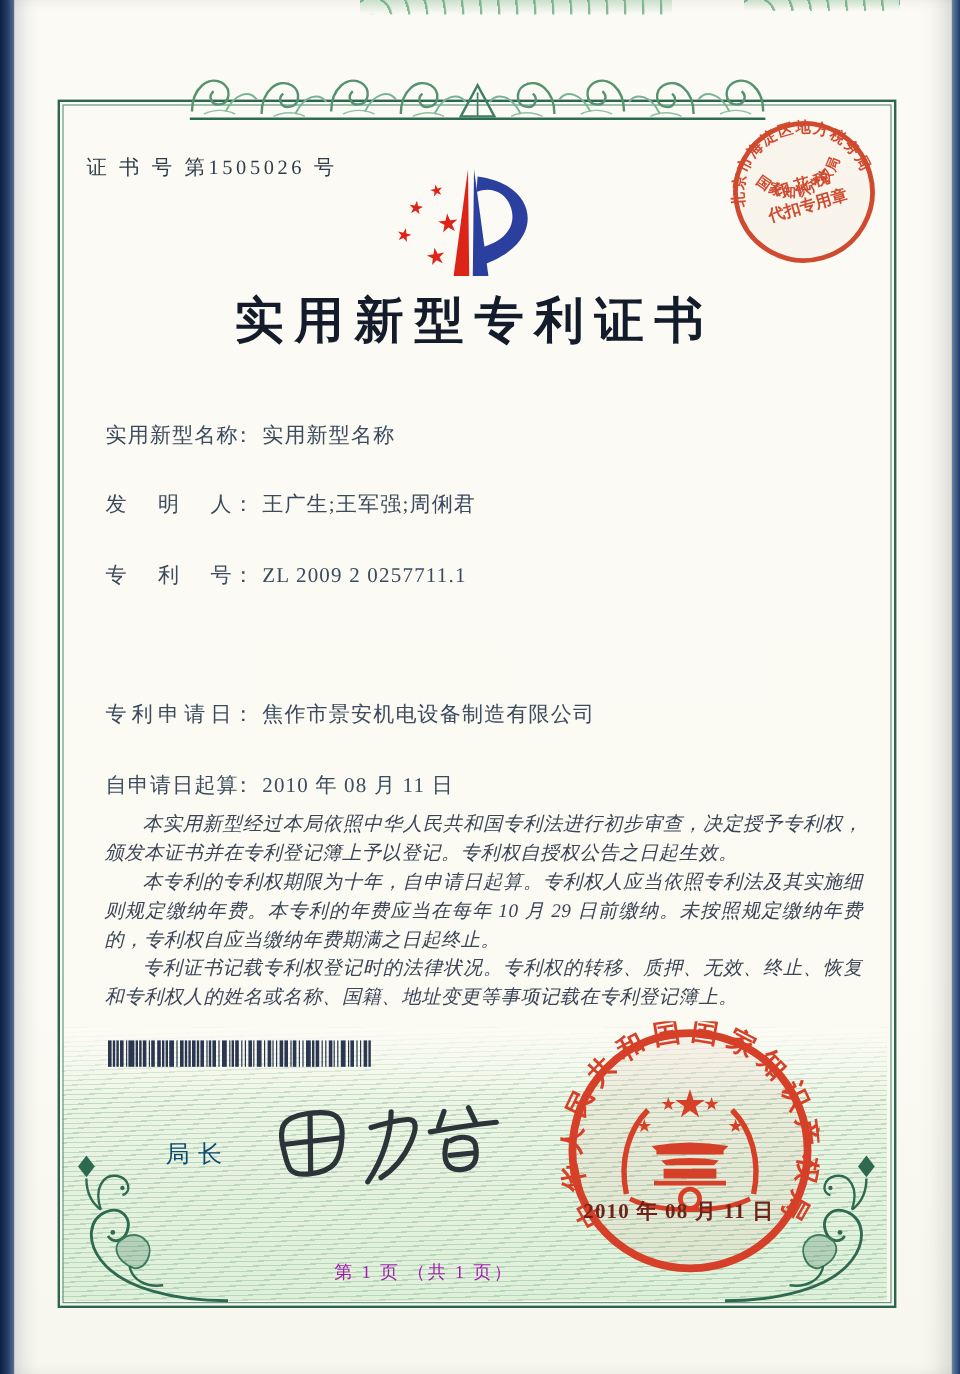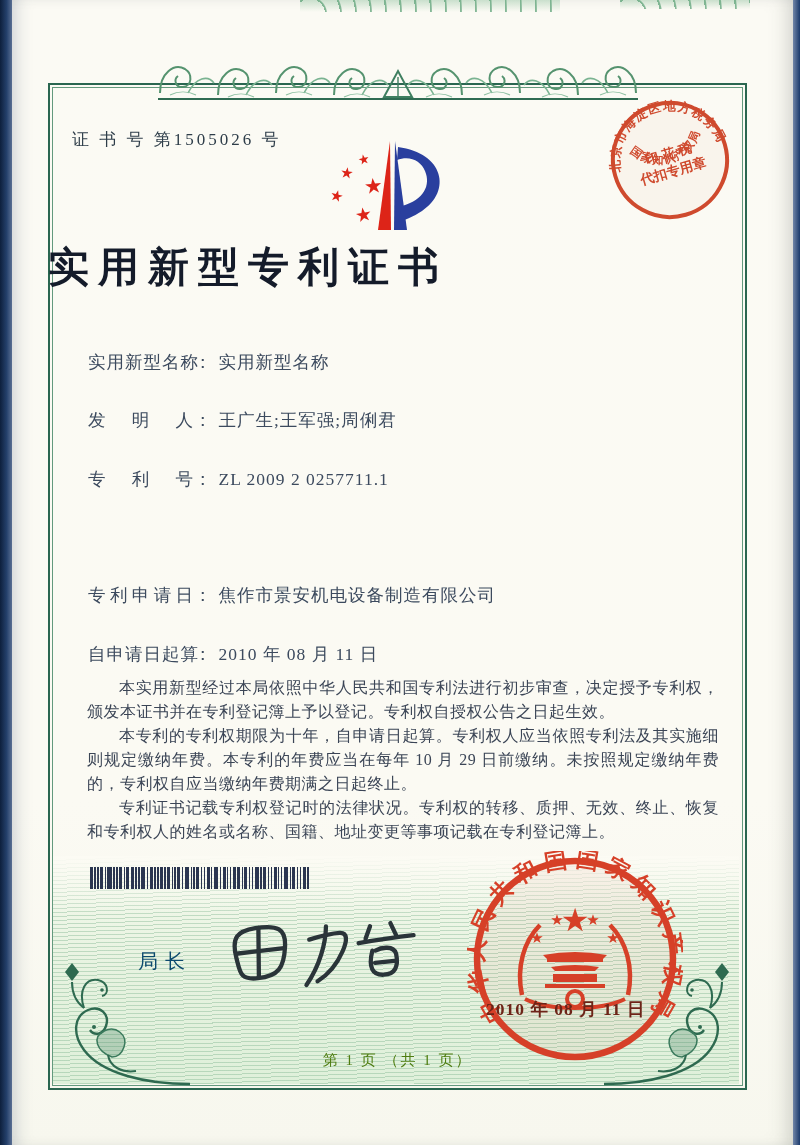--- a/index.html
+++ b/index.html
@@ -35,48 +35,48 @@
                linear-gradient(180deg,rgba(170,210,180,.55),rgba(170,210,180,0));}
   .frag1{left:300px;width:260px;} .frag2{left:620px;width:130px;height:9px;}
 
   
   .corner{position:absolute;width:140px;height:150px;}
   .corner.bl{left:50px;top:937px;}
   .corner.br{left:604px;top:937px;transform:scaleX(-1);}
 
   
   .certno{position:absolute;left:72px;top:128px;font-size:17px;letter-spacing:3px;color:#2e3d49;}
-  .title{position:absolute;left:48px;top:240px;width:695px;
+  .title{position:absolute;left:48px;top:240px;width:695px;text-align:center;
     font-size:41px;font-weight:700;letter-spacing:9px;color:#141b2a;}
 
   .logo{position:absolute;left:328px;top:133px;width:140px;height:106px;}
   .logo .star{position:absolute;color:#dd2418;line-height:1;font-family:"DejaVu Sans",sans-serif;}
 
   .stamp{position:absolute;left:604px;top:94px;width:132px;height:132px;transform:rotate(-16deg);}
 
   .field{position:absolute;left:88px;font-size:17.5px;color:#3c4a5e;letter-spacing:1px;white-space:nowrap;}
   .flabel{display:inline-block;width:106px;text-align:justify;text-align-last:justify;}
   .fvalue{margin-left:6px;}
 
   .paras{position:absolute;left:87px;top:676px;width:632px;font-size:16px;line-height:24px;
     color:#3b4556;text-align:justify;letter-spacing:.5px;}
-  .paras p{margin:0;text-indent:2em;}
+  .paras p{margin:0;text-indent:2em;font-style:italic;}
 
   .barcode{position:absolute;left:90px;top:867px;height:22px;display:flex;}
   .barcode i{display:block;height:100%;background:#2b3650;margin-right:1.4px;}
 
   .sig-label{position:absolute;left:138px;top:948px;font-size:20px;letter-spacing:7px;color:#0c4a6e;}
   .signature{position:absolute;left:222px;top:905px;width:215px;height:100px;transform:rotate(-3deg);}
 
   .seal{position:absolute;left:467px;top:851px;width:216px;height:216px;}
   .seal-date{position:absolute;left:486px;top:997px;font-size:17.5px;font-weight:700;
     color:#6d2418;letter-spacing:1px;white-space:nowrap;z-index:6;}
 
   .footer{position:absolute;left:48px;top:1051px;width:611px;text-align:center;
-    font-size:15px;letter-spacing:2px;color:#4d7c0f;padding-left:44px;}
+    font-size:15px;letter-spacing:2px;color:#a21caf;}
 </style>
 </head>
 <body>
 
 <div id="page">
   <div class="edge-left"></div>
   <div class="edge-right"></div>
   <div class="paper"></div>
 
   <div class="topfrag frag1"></div>

